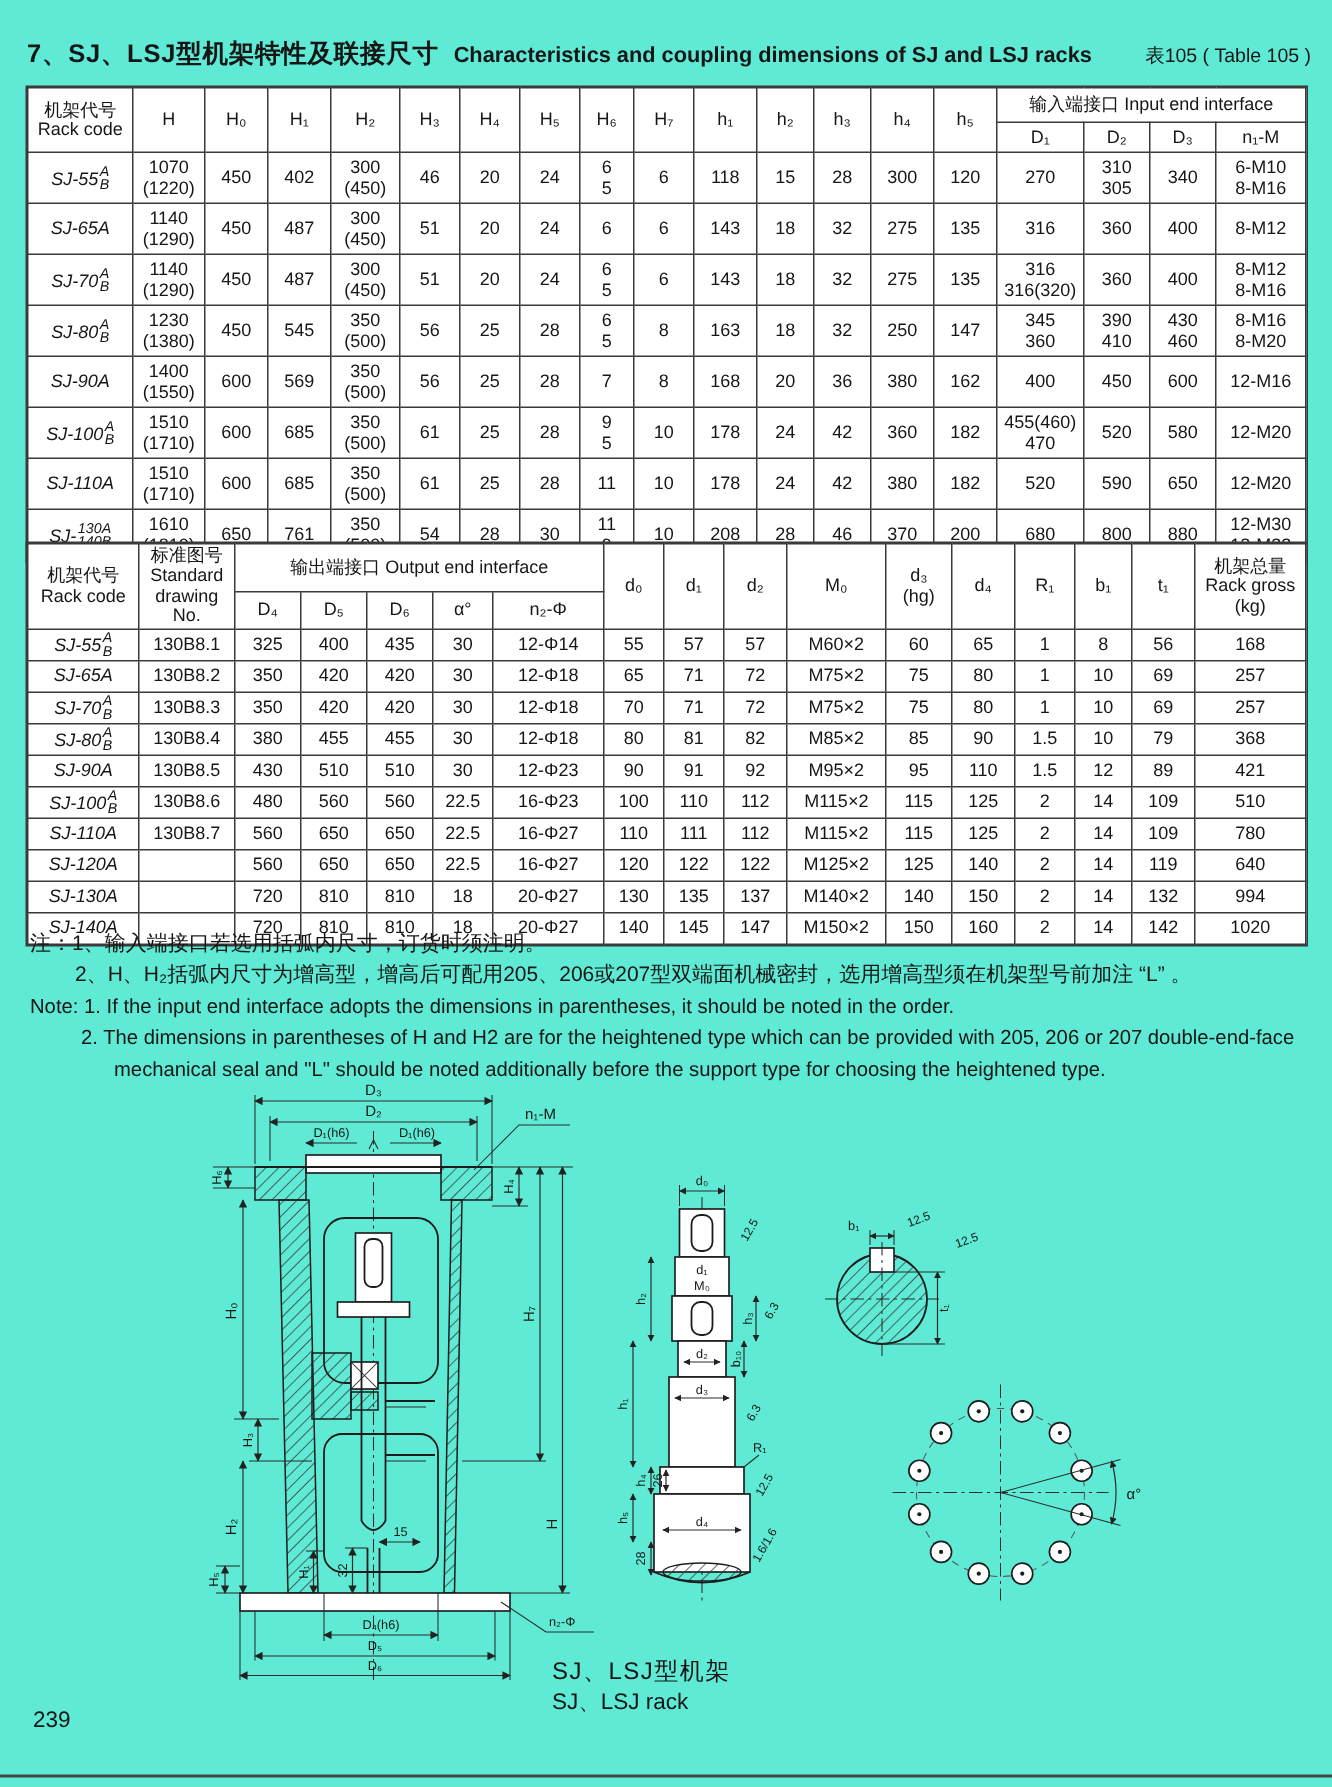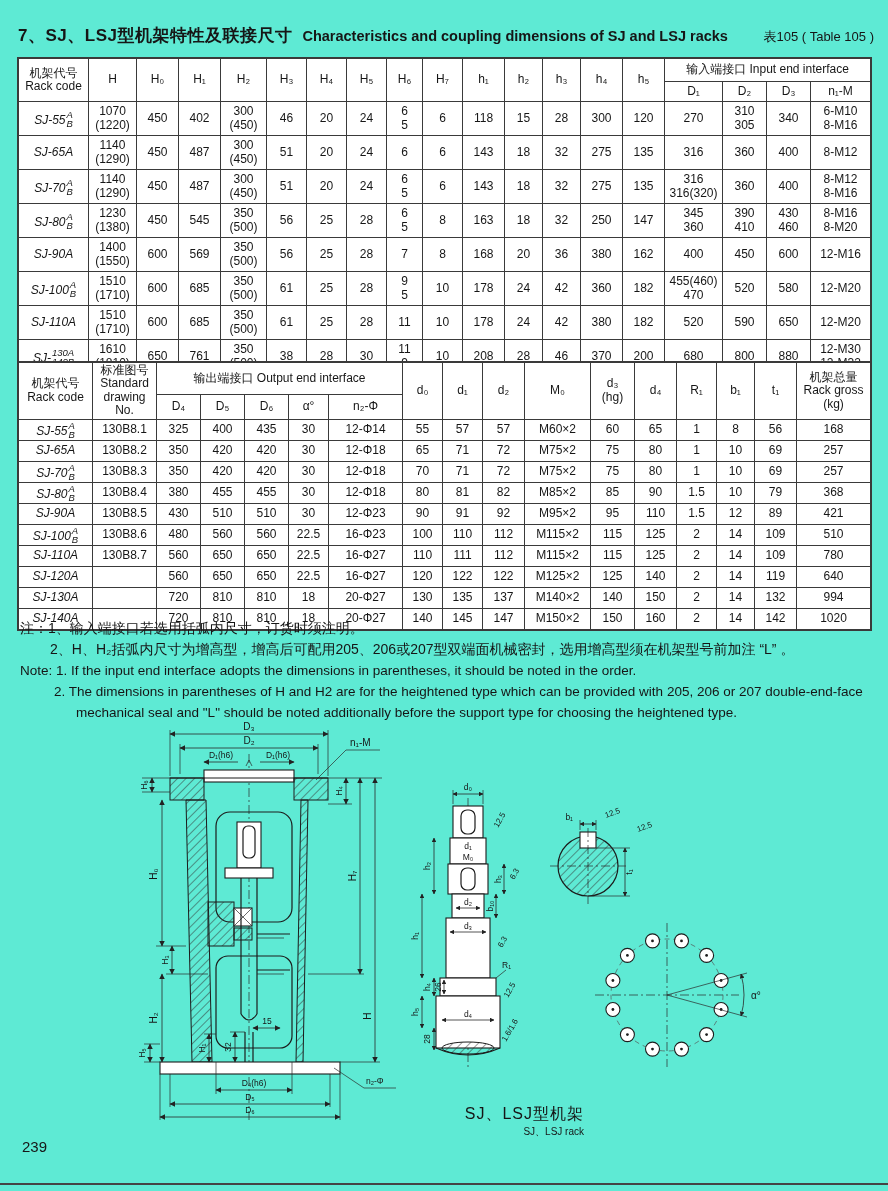--- a/index.html
+++ b/index.html
@@ -32,23 +32,23 @@
   .ind1{padding-left:30px;} .ind2{padding-left:34px;} .ind3{padding-left:56px;}
   
   .abs{position:absolute;}
   svg text{font-family:"Liberation Sans","DejaVu Sans",sans-serif;fill:#161616;}
   .lbl{font-size:10px;} .lbl-s{font-size:8.5px;} .fin{font-size:8px;}
   .obj{stroke:#1c1c1c;stroke-width:1.2;fill:none;}
   .objf{stroke:#1c1c1c;stroke-width:1.1;fill:#fff;}
   .thin{stroke:#2a2a2a;stroke-width:.7;fill:none;}
   .dim{stroke:#2a2a2a;stroke-width:.8;fill:none;}
   .cl{stroke:#2a2a2a;stroke-width:.7;stroke-dasharray:9 3 2 3;fill:none;}
-  .caption{position:absolute;left:344px;top:1104px;width:240px;text-align:right;}
+  .caption{position:absolute;left:368px;top:1104px;width:240px;text-align:left;}
   .cap-zh{font-size:16px;letter-spacing:1px;}
-  .cap-en{font-size:10px;}
+  .cap-en{font-size:15px;}
   .page-num{position:absolute;left:22px;top:1138px;font-size:15px;}
   .bottom-rule{position:absolute;left:0;top:1183px;width:888px;height:2px;background:#444;}
 </style>
 </head>
 <body>
 
 <div class="page">
 
   <div class="title-row">
     <span class="title-zh">7、SJ、LSJ型机架特性及联接尺寸</span>
@@ -281,21 +281,21 @@
           <td>12-M20</td>
         </tr>
         <tr>
           <td class="code"><span>SJ-</span><span class="stack"><span>130A</span><span>140B</span></span></td>
           <td>1610
 (1810)</td>
           <td>650</td>
           <td>761</td>
           <td>350
 (500)</td>
-          <td>38</td>
+          <td>54</td>
           <td>28</td>
           <td>30</td>
           <td>11
 9</td>
           <td>10</td>
           <td>208</td>
           <td>28</td>
           <td>46</td>
           <td>370</td>
           <td>200</td>

